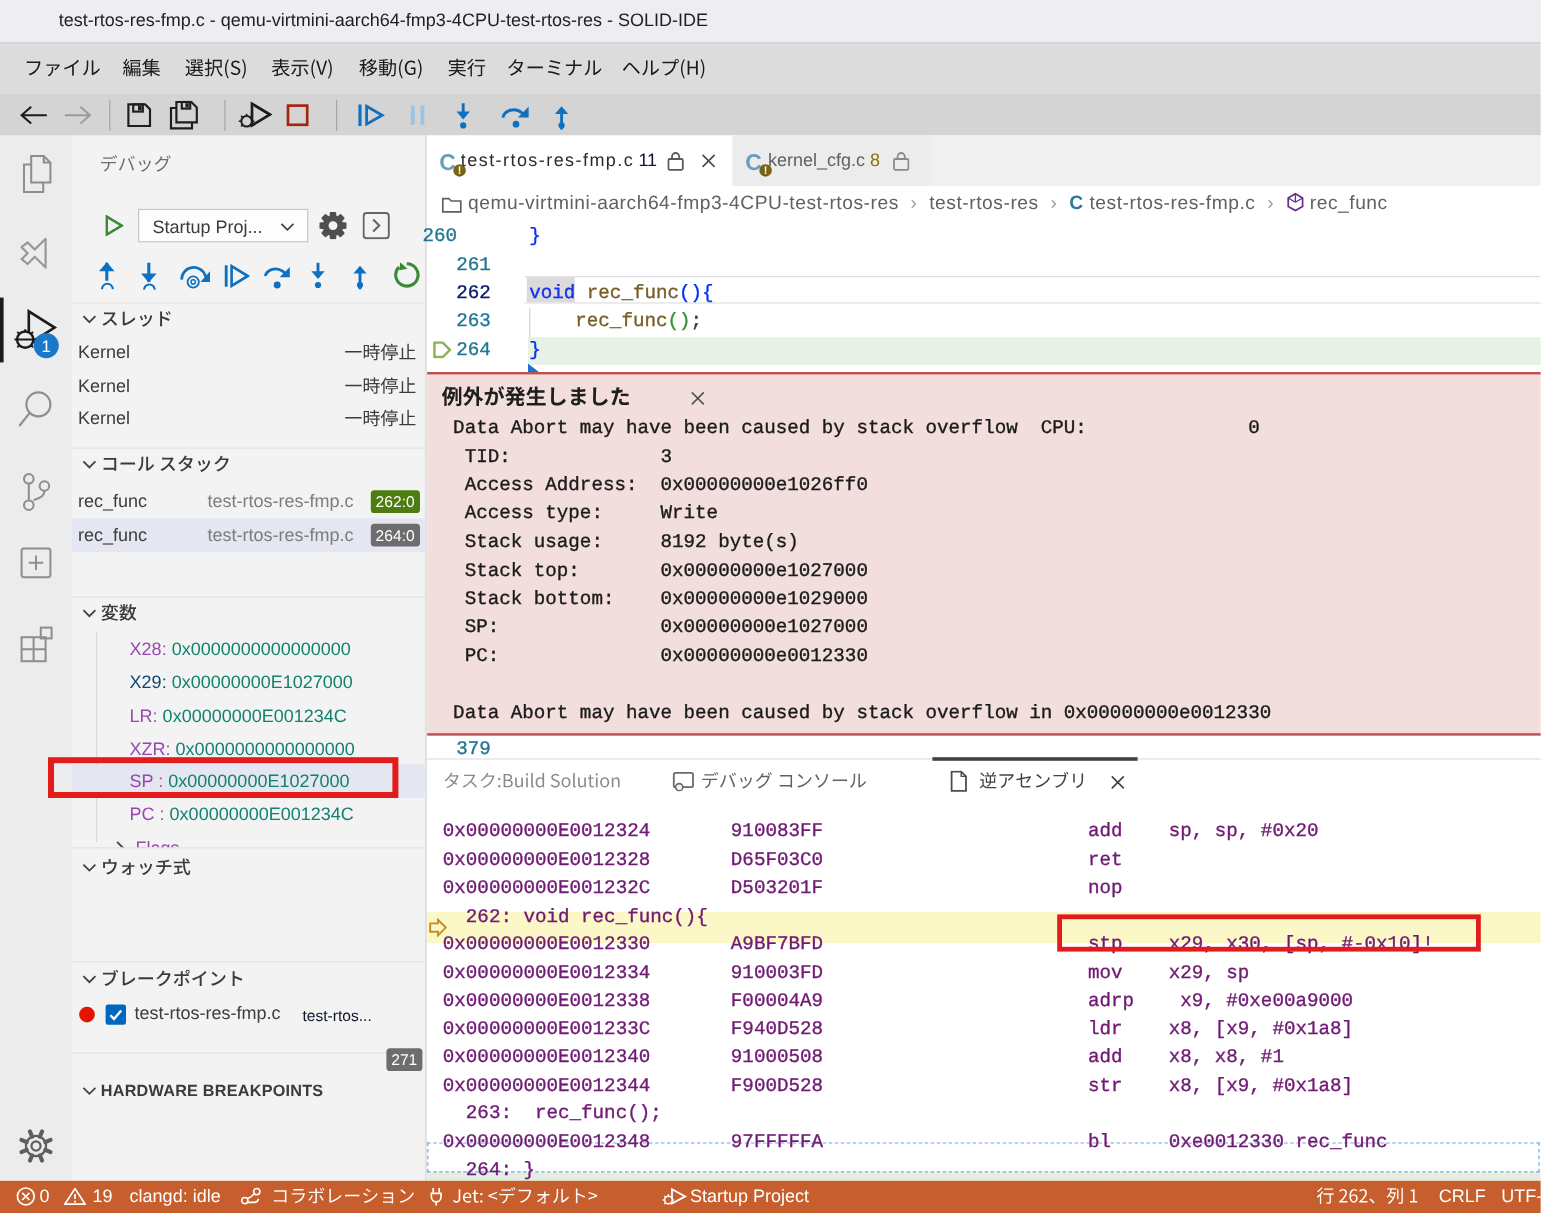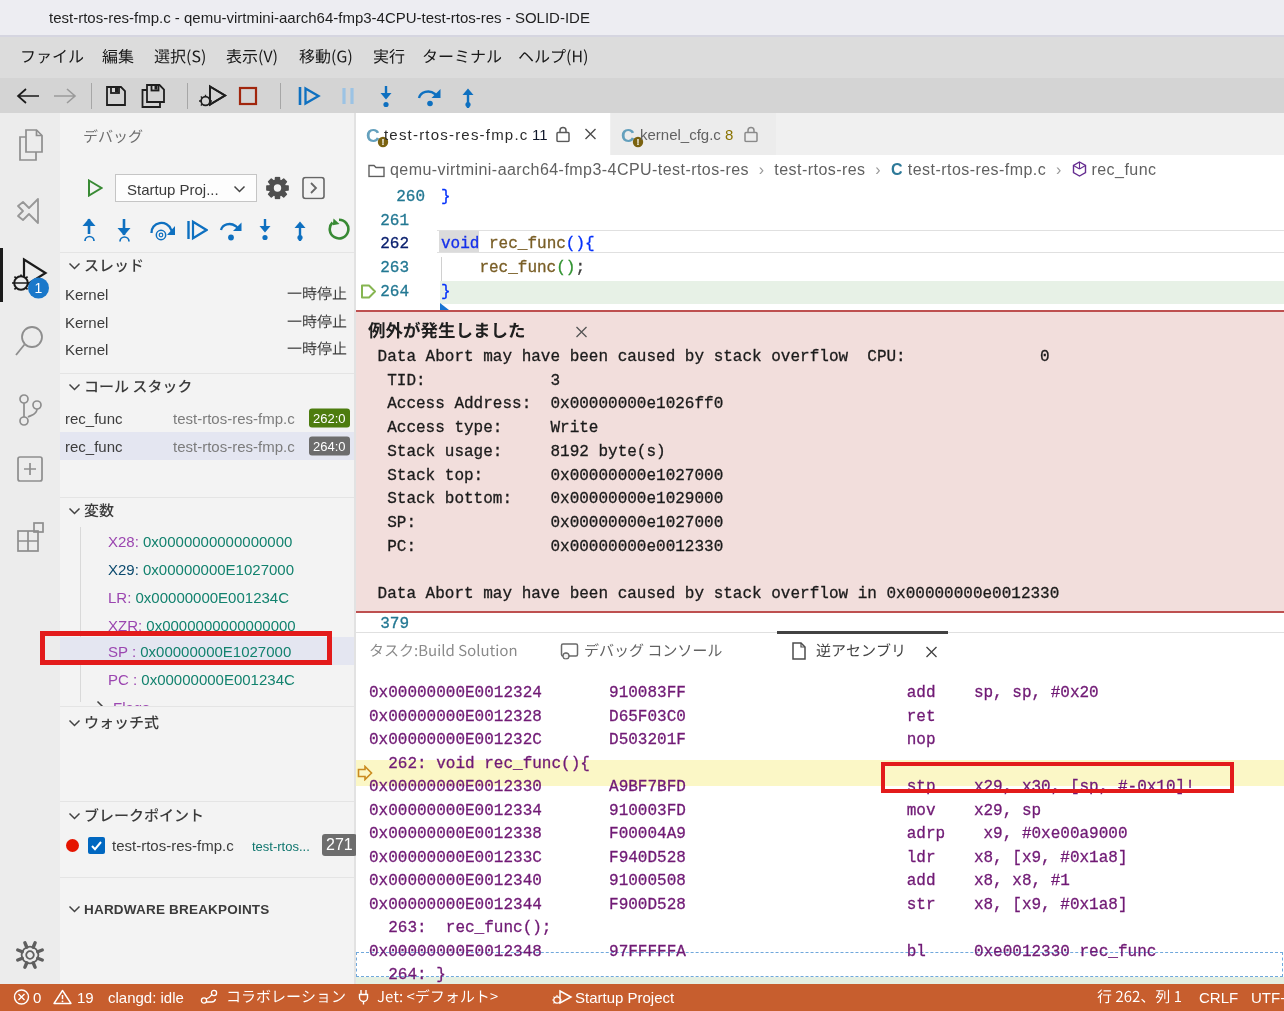--- a/index.html
+++ b/index.html
@@ -332,22 +332,22 @@
       <path transform="translate(5000,1060)scale(1,-1)" d="M76 373Q208 408 318 457Q429 505 512 557Q565 589 615 629Q666 669 711 712Q756 755 790 795L874 715Q830 670 779 626Q728 582 671 541Q615 501 556 465Q501 431 431 396Q361 362 283 330Q205 299 125 274ZM494 505 605 534V81Q605 61 606 37Q606 14 608 -6Q609 -26 612 -37H488Q489 -26 491 -6Q493 14 493 37Q494 61 494 81Z"></path>
       <path transform="translate(6000,1060)scale(1,-1)" d="M233 745Q260 727 295 700Q330 674 366 644Q403 614 436 586Q469 558 489 536L410 455Q391 475 360 503Q329 532 294 562Q258 593 223 621Q188 648 160 667ZM130 76Q214 89 285 110Q356 132 415 160Q475 187 523 216Q603 265 671 329Q738 393 789 461Q840 529 870 593L931 484Q895 419 843 354Q790 289 724 229Q658 170 580 122Q530 91 470 62Q411 33 343 10Q274 -13 197 -27Z"></path>
       <path transform="translate(7000,1060)scale(1,-1)" d="M327 92Q327 108 327 151Q327 193 327 251Q327 310 327 374Q327 437 327 497Q327 557 327 603Q327 649 327 670Q327 694 325 726Q323 757 318 782H441Q439 758 436 727Q434 696 434 670Q434 636 434 585Q434 533 434 473Q434 413 434 352Q434 291 434 237Q434 184 434 145Q434 106 434 92Q434 76 435 53Q436 30 438 6Q440 -17 442 -36H319Q323 -10 325 27Q327 63 327 92ZM411 521Q460 507 521 486Q582 466 644 443Q706 419 762 396Q818 373 857 354L812 245Q770 268 717 291Q665 315 610 337Q555 359 503 377Q452 395 411 408Z"></path>
     </svg></div>
 <div class="abs" style="left:66px;top:839px;width:13px;height:13px;border-radius:50%;background:#e51400"></div>
 <div class="abs" style="left:88px;top:837px;width:17px;height:17px;background:#0067c0;border-radius:2px"></div>
 <div class="abs" style="left:88px;top:837px;line-height:0"><svg width="17" height="17" viewBox="0 0 17 17" xmlns="http://www.w3.org/2000/svg">
       <path d="M4 9l3 3.2L13 5" stroke="#fff" stroke-width="2" fill="none"></path>
     </svg></div>
 <div class="abs t15" style="left:112px;top:845px;transform:translateY(-50%);color:#3c3c3c">test-rtos-res-fmp.c</div>
-<div class="abs" style="left:252px;top:846px;transform:translateY(-50%);font-size:13px;color:#0f766e">test-rtos...</div>
-<div class="abs" style="left:322px;top:845px;transform:translateY(-50%);background:#6d6d6d;color:#fff;font-size:16px;border-radius:3px;padding:2px 4px">271</div>
+<div class="abs" style="left:252px;top:846px;transform:translateY(-50%);font-size:13px;color:#0f172a">test-rtos...</div>
+<div class="abs" style="left:322px;top:883px;transform:translateY(-50%);background:#6d6d6d;color:#fff;font-size:13px;border-radius:3px;padding:2px 4px">271</div>
 <div class="abs" style="left:68px;top:909px;transform:translateY(-50%);line-height:0"><svg width="13" height="8" viewBox="0 0 13 8" xmlns="http://www.w3.org/2000/svg">
       <path d="M1.5 1.5L6.5 6.5 11.5 1.5" stroke="#424242" stroke-width="1.5" fill="none"></path>
     </svg></div>
 <div class="abs" style="left:84px;top:909px;transform:translateY(-50%);font-size:13.5px;font-weight:bold;color:#3b3b3b;letter-spacing:.2px">HARDWARE BREAKPOINTS</div>
 <div class="abs" style="left:356px;top:113px;width:928px;height:871px;background:#fff"></div>
 <div class="abs" style="left:356px;top:113px;width:928px;height:42px;background:#f0f0f0"></div>
 <div class="abs" style="left:356px;top:113px;width:254px;height:42px;background:#fff"></div>
 <div class="abs" style="left:611px;top:113px;width:165px;height:42px;background:#ececec"></div>
 <div class="abs" style="left:366px;top:126px;line-height:0"><svg width="24" height="22" viewBox="0 0 24 22" xmlns="http://www.w3.org/2000/svg">
       <text x="0" y="15.5" font-family="Liberation Sans,sans-serif" font-size="19" font-weight="bold" fill="#64a0bd">C</text>
@@ -378,21 +378,21 @@
       <path d="M1 3h5l2 2h8v9H1z" stroke="#5f5f5f" stroke-width="1.4" fill="none"></path>
     </svg></div>
 <div class="abs" style="left:390px;top:170px;transform:translateY(-50%);color:#616161;white-space:pre;font-size:16px;letter-spacing:0.45px">qemu-virtmini-aarch64-fmp3-4CPU-test-rtos-res  <span style="color:#9a9a9a">›</span>  test-rtos-res  <span style="color:#9a9a9a">›</span>  <span style="font-weight:bold;color:#2e7a99">C</span> test-rtos-res-fmp.c  <span style="color:#9a9a9a">›</span>  <span style="display:inline-block;vertical-align:-2px;line-height:0"><svg width="15" height="16" viewBox="0 0 15 16" xmlns="http://www.w3.org/2000/svg">
         <path d="M7.5 1l6 3.5v7L7.5 15l-6-3.5v-7z" stroke="#652d90" stroke-width="1.4" fill="none"></path>
         <path d="M7.5 1v7m0 0l6-3.5m-6 3.5l-6-3.5" stroke="#652d90" stroke-width="1.1" fill="none"></path>
       </svg></span> rec_func</div>
 <div class="abs" style="left:437px;top:229.7px;width:847px;height:23.7px;border-top:1.3px solid #e0e0e0;border-bottom:1.3px solid #e0e0e0"></div>
 <div class="abs" style="left:439px;top:231.2px;width:40px;height:20.7px;background:#dbdbdb"></div>
 <div class="abs" style="left:440px;top:280.6px;width:844px;height:23.7px;background:#e7f1e6"></div>
 <div class="abs" style="left:441px;top:256.9px;width:1px;height:23.7px;background:#d0d0d0"></div>
-<pre class="abs" style="left:372px;top:185.8px;width:53px;text-align:right;color:#237893">260</pre>
+<pre class="abs" style="left:352px;top:185.8px;width:53px;text-align:left;color:#237893">260</pre>
 <pre class="abs" style="left:356px;top:209.5px;width:53px;text-align:right;color:#237893">261</pre>
 <pre class="abs" style="left:356px;top:233.2px;width:53px;text-align:right;color:#0b216f">262</pre>
 <pre class="abs" style="left:356px;top:256.9px;width:53px;text-align:right;color:#237893">263</pre>
 <pre class="abs" style="left:356px;top:280.6px;width:53px;text-align:right;color:#237893">264</pre>
 <pre class="abs" style="left:441px;top:185.8px;color:#0431fa">}</pre>
 <pre class="abs" style="left:441px;top:233.2px"><span style="color:#1530eb">void</span> <span style="color:#795e26">rec_func</span><span style="color:#0431fa">(){</span></pre>
 <pre class="abs" style="left:441px;top:256.9px">    <span style="color:#795e26">rec_func</span><span style="color:#319331">()</span><span style="color:#3b3b3b">;</span></pre>
 <pre class="abs" style="left:441px;top:280.6px;color:#0431fa">}</pre>
 <div class="abs" style="left:360px;top:284px;line-height:0"><svg width="17" height="15" viewBox="0 0 17 15" xmlns="http://www.w3.org/2000/svg">
       <path d="M2 1.5h7l6 6-6 6H2z" stroke="#86b551" stroke-width="2" fill="#fff" stroke-linejoin="round"></path>

